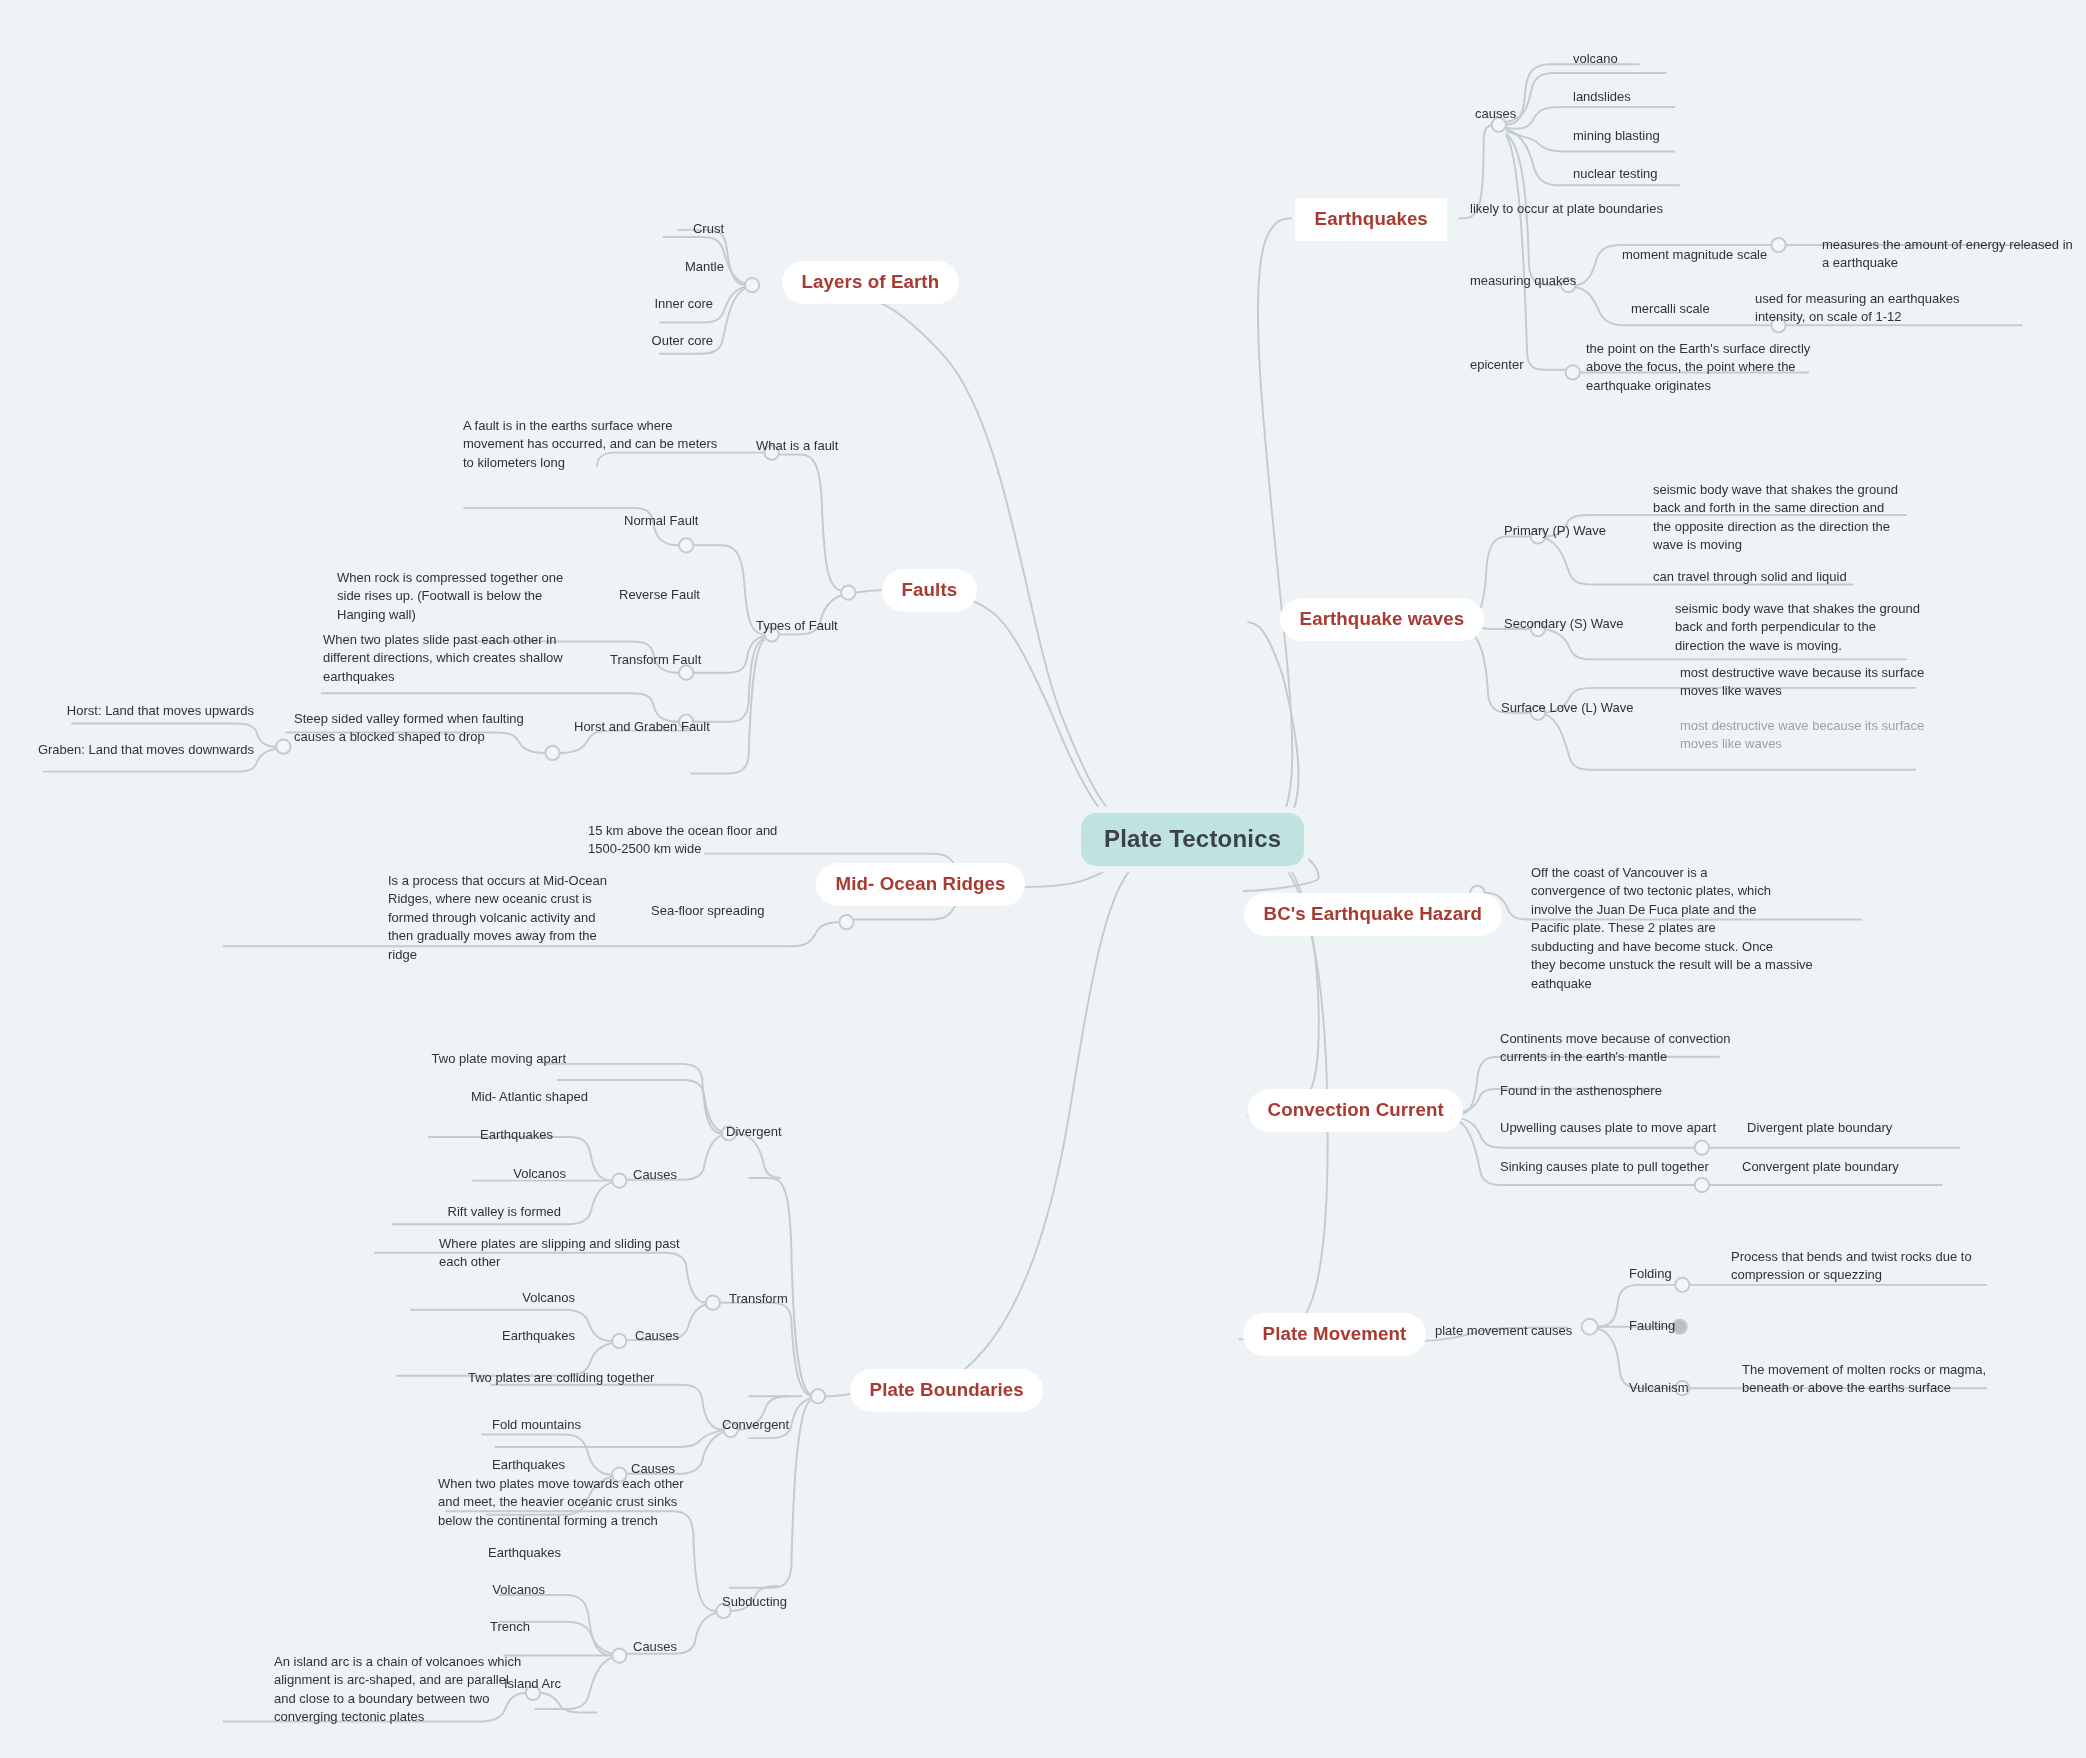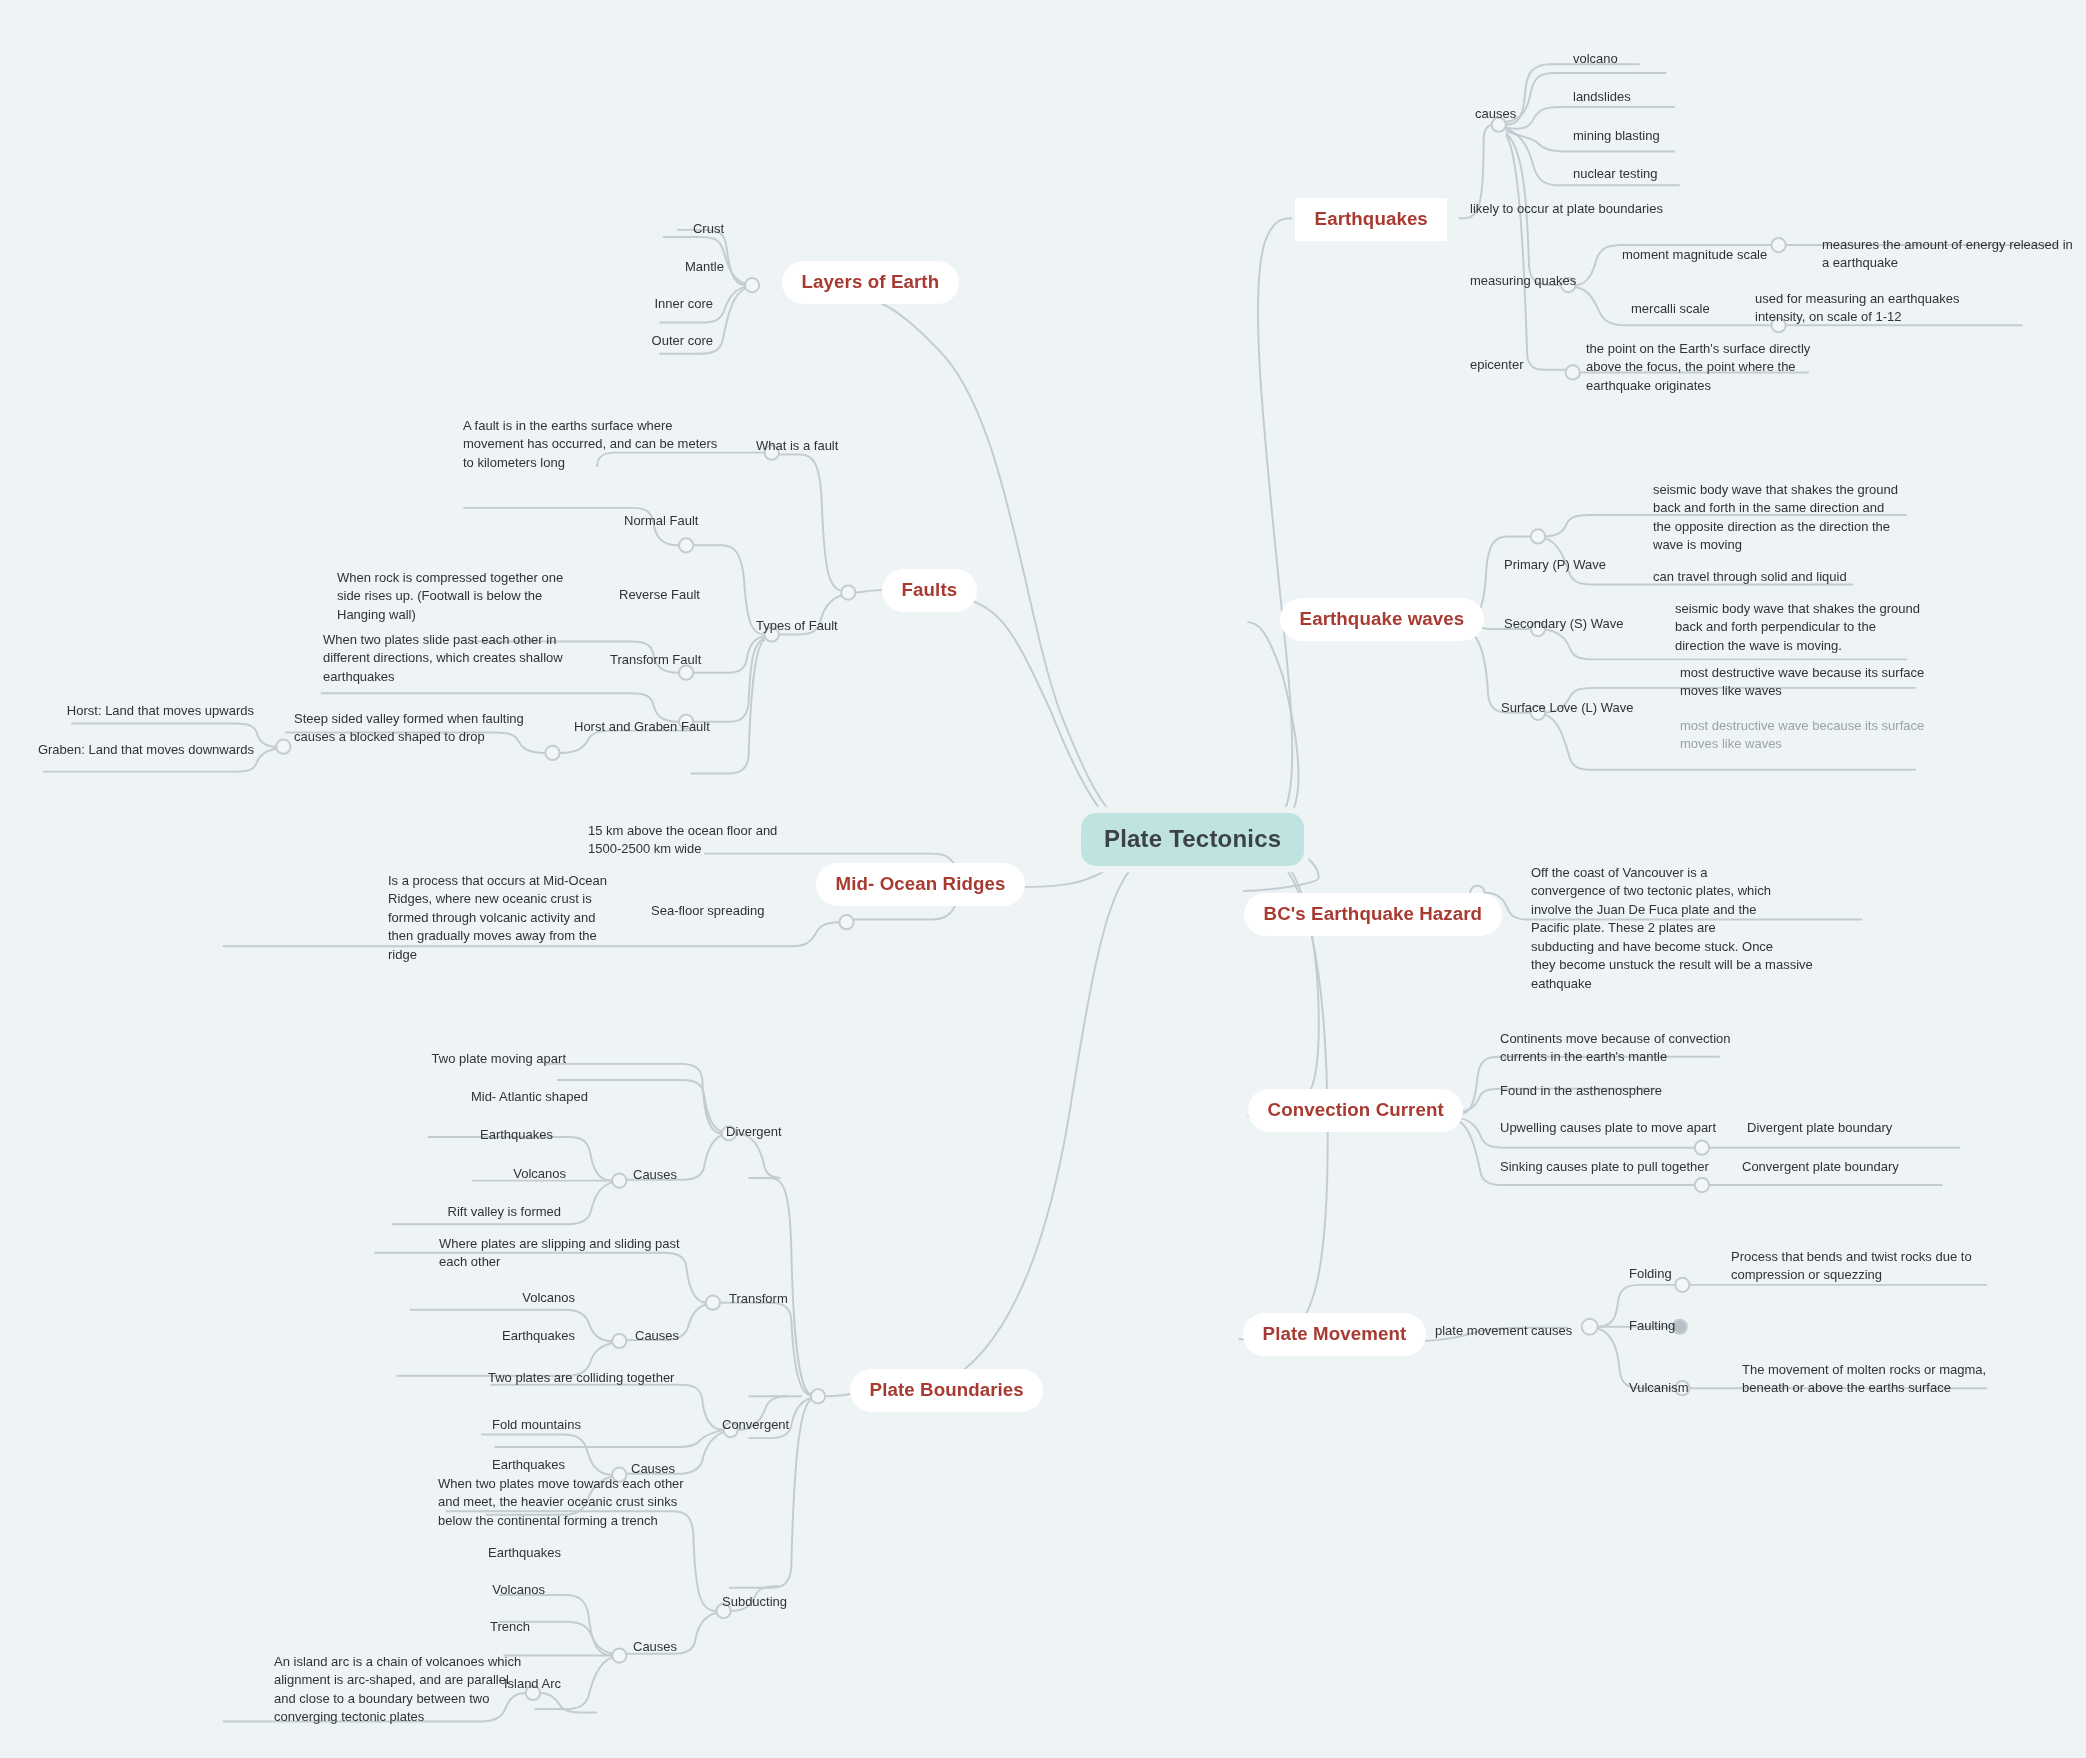--- a/index.html
+++ b/index.html
@@ -275,21 +275,21 @@
   <div class="node leaf" style="left:323px;top:631px;width:254px;">When two plates slide past each other in
 different directions, which creates shallow
 earthquakes</div>
 
   <div class="node leaf" style="left:574px;top:718px;">Horst and Graben Fault</div>
   <div class="node leaf" style="left:294px;top:710px;width:258px;">Steep sided valley formed when faulting
 causes a blocked shaped to drop</div>
   <div class="node leaf r" style="left:36px;top:702px;width:218px;">Horst: Land that moves upwards</div>
   <div class="node leaf r" style="left:9px;top:741px;width:245px;">Graben: Land that moves downwards</div>
 
-  <div class="node leaf" style="left:1504px;top:522px;margin-top:34px;">Primary (P) Wave</div>
+  <div class="node leaf" style="left:1504px;top:522px;">Primary (P) Wave</div>
   <div class="node leaf" style="left:1653px;top:481px;width:267px;">seismic body wave that shakes the ground
 back and forth in the same direction and
 the opposite direction as the direction the
 wave is moving</div>
   <div class="node leaf" style="left:1653px;top:568px;width:267px;">can travel through solid and liquid</div>
 
   <div class="node leaf" style="left:1504px;top:615px;">Secondary (S) Wave</div>
   <div class="node leaf" style="left:1675px;top:600px;width:263px;">seismic body wave that shakes the ground
 back and forth perpendicular to the
 direction the wave is moving.</div>
@@ -342,21 +342,21 @@
   <div class="node leaf r" style="left:294px;top:1203px;width:267px;">Rift valley is formed</div>
 
   <div class="node leaf" style="left:729px;top:1290px;">Transform</div>
   <div class="node leaf" style="left:439px;top:1235px;width:258px;">Where plates are slipping and sliding past
 each other</div>
   <div class="node leaf" style="left:635px;top:1327px;">Causes</div>
   <div class="node leaf r" style="left:303px;top:1289px;width:272px;">Volcanos</div>
   <div class="node leaf r" style="left:303px;top:1327px;width:272px;">Earthquakes</div>
 
   <div class="node leaf" style="left:722px;top:1416px;">Convergent</div>
-  <div class="node leaf" style="left:488px;top:1369px;text-align:right;">Two plates are colliding together</div>
+  <div class="node leaf" style="left:468px;top:1369px;text-align:right;">Two plates are colliding together</div>
   <div class="node leaf" style="left:631px;top:1460px;">Causes</div>
   <div class="node leaf" style="left:492px;top:1416px;">Fold mountains</div>
   <div class="node leaf" style="left:492px;top:1456px;">Earthquakes</div>
 
   <div class="node leaf" style="left:722px;top:1593px;">Subducting</div>
   <div class="node leaf" style="left:438px;top:1475px;width:267px;">When two plates move towards each other
 and meet, the heavier oceanic crust sinks
 below the continental forming a trench</div>
   <div class="node leaf" style="left:633px;top:1638px;">Causes</div>
   <div class="node leaf r" style="left:356px;top:1544px;width:205px;">Earthquakes</div>

